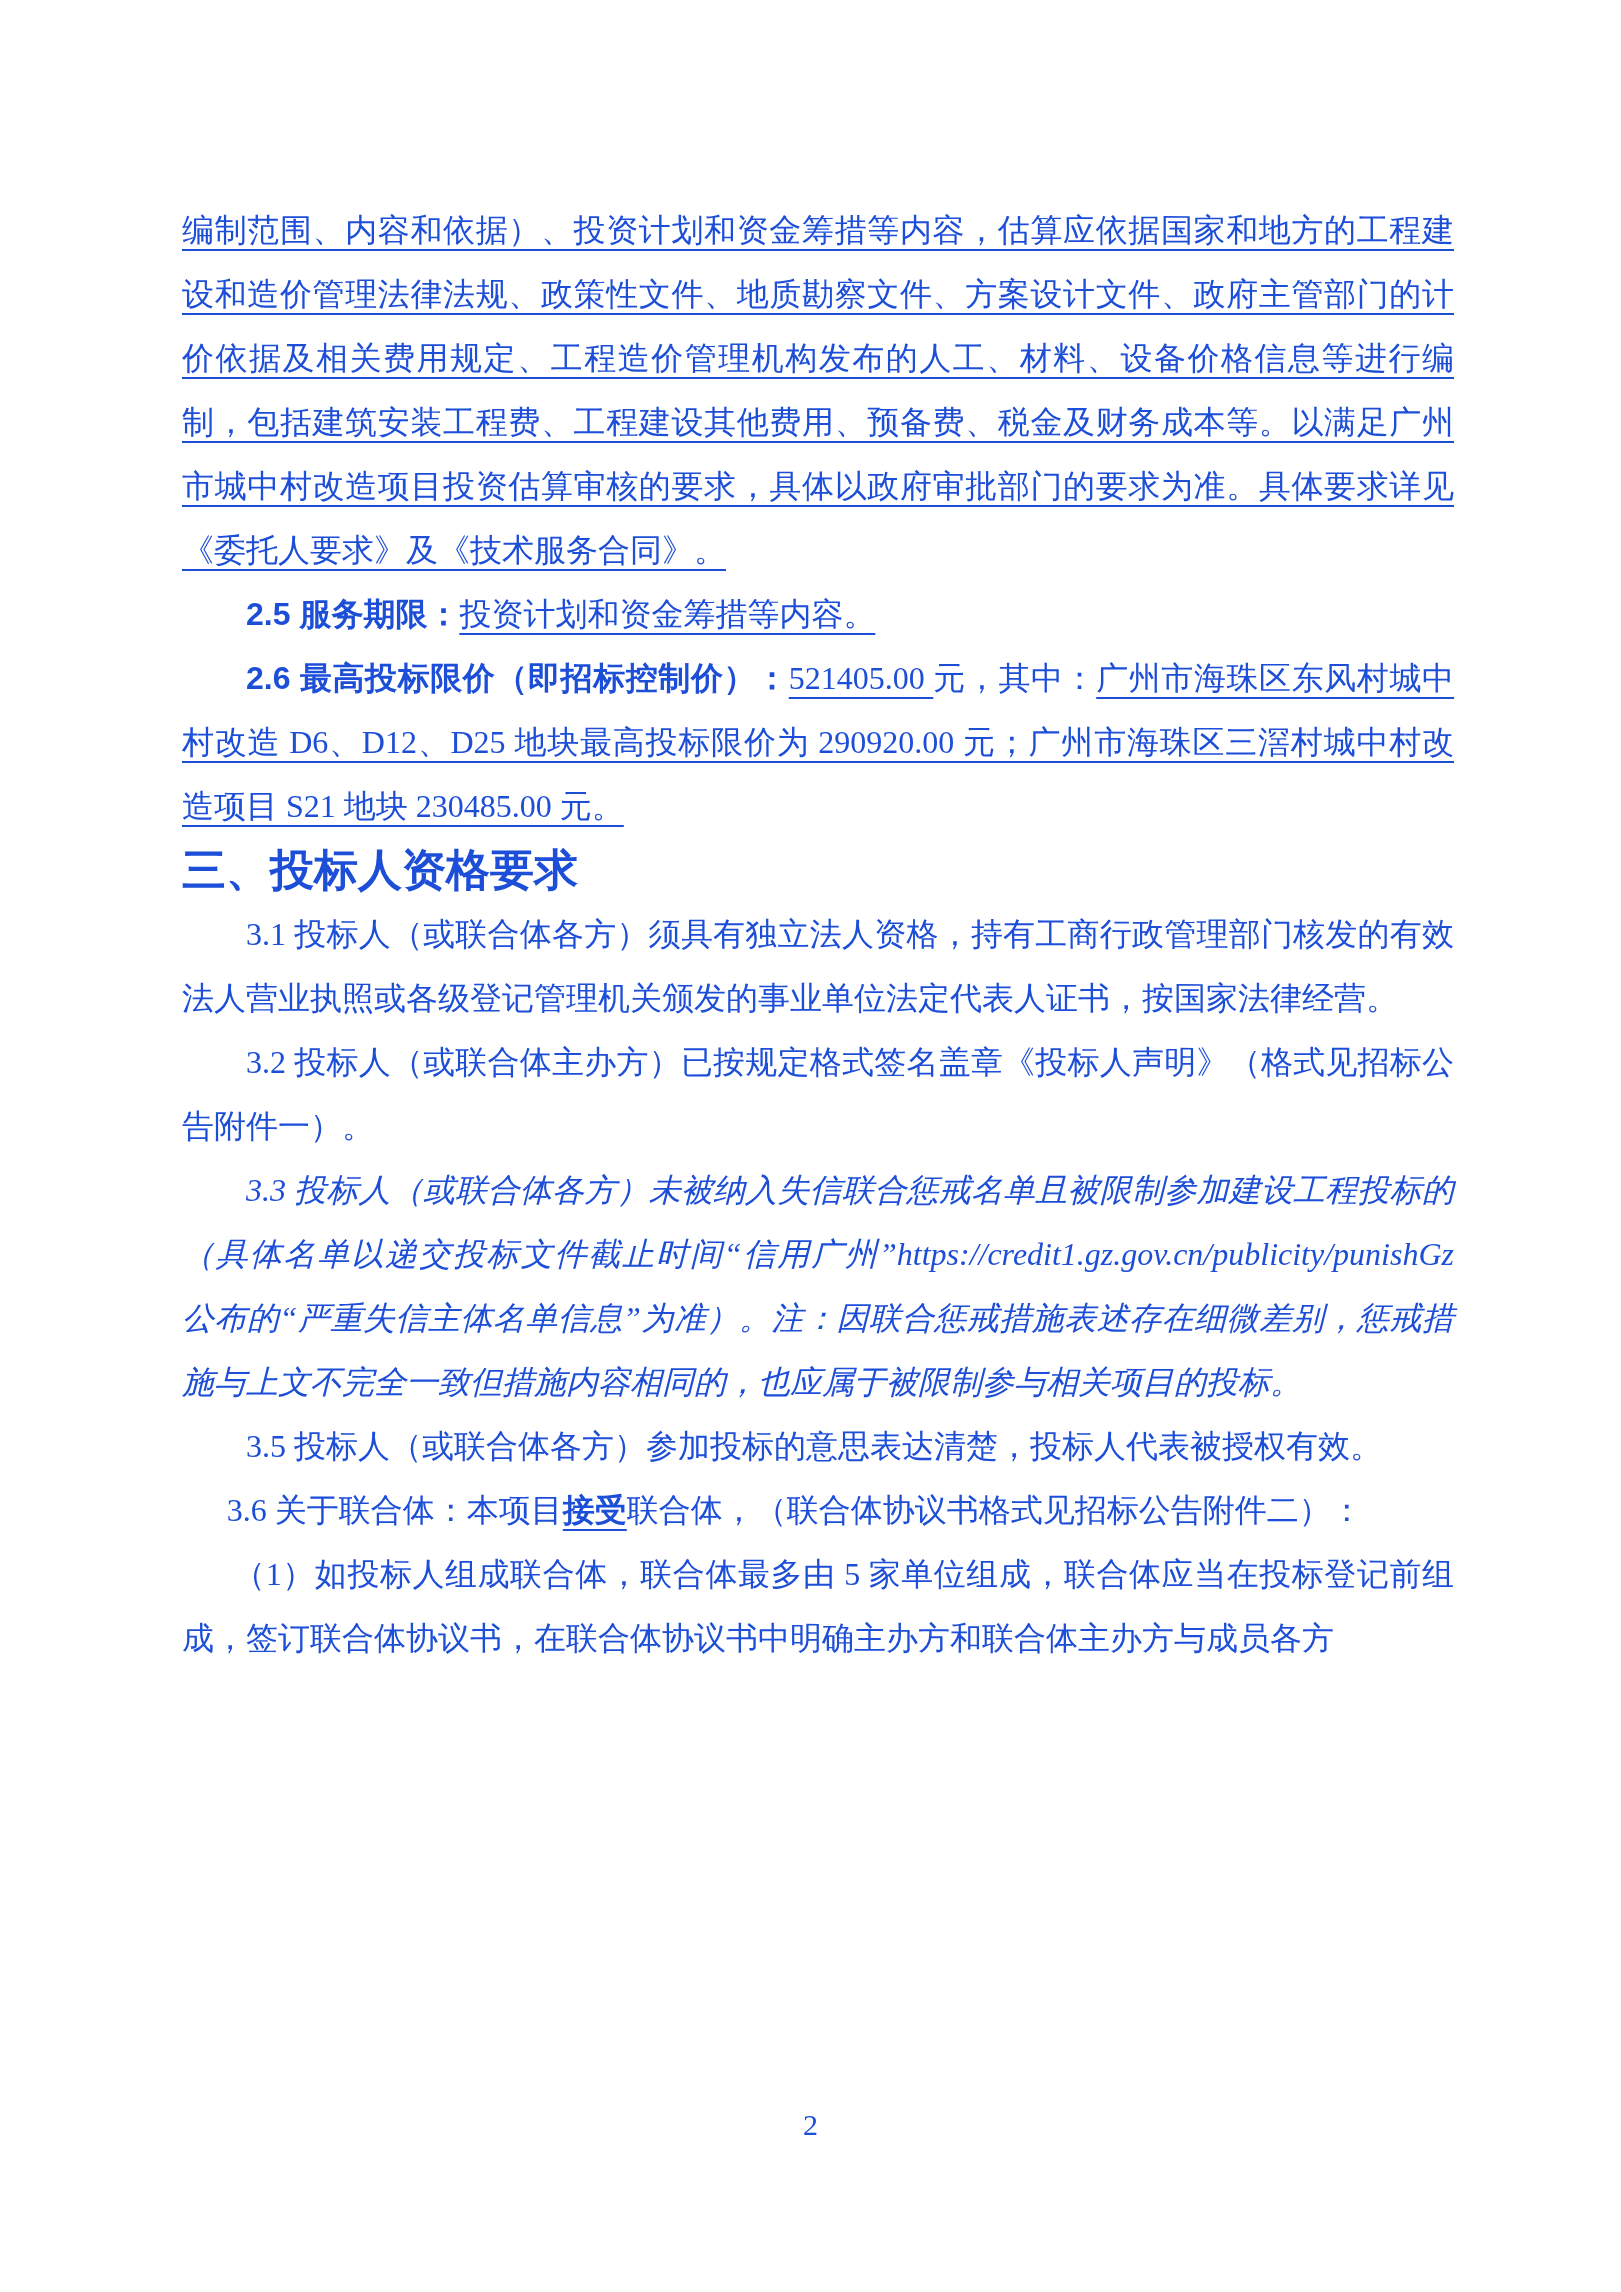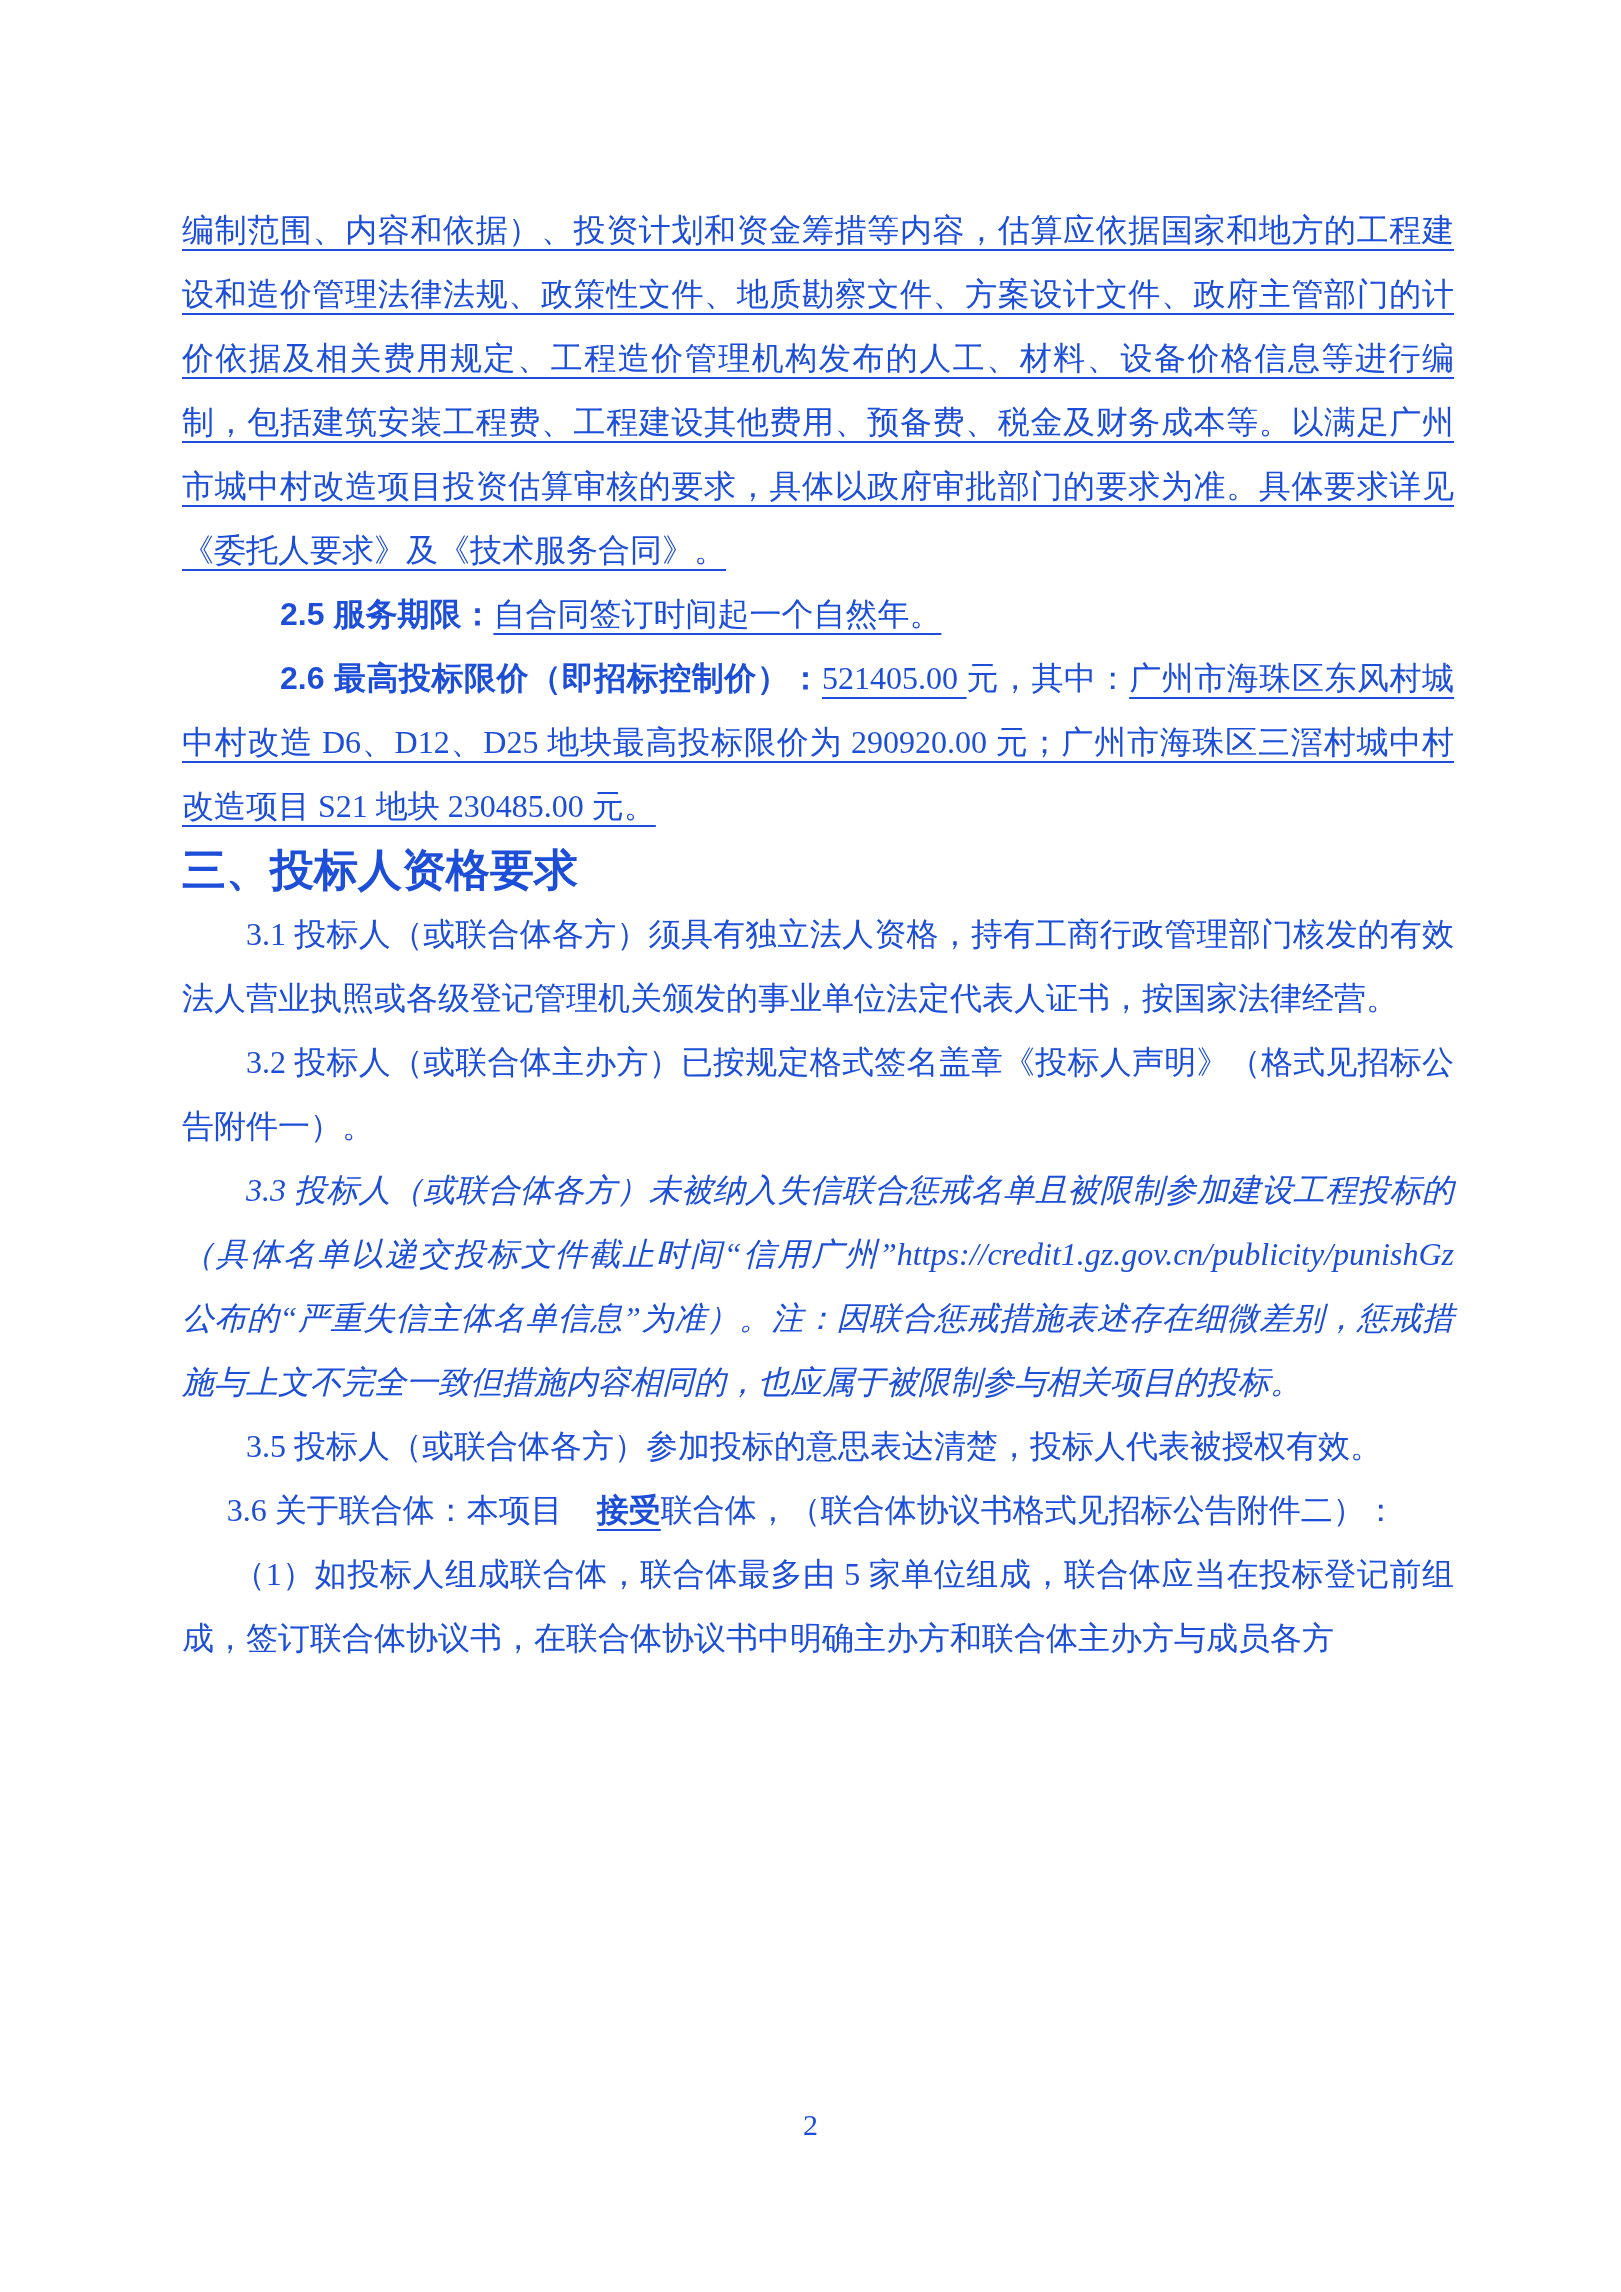--- a/index.html
+++ b/index.html
@@ -24,21 +24,20 @@
   .indent-sm{text-indent:1.4em;}
   .indent-md{text-indent:1.6em;}
   .u{
     text-decoration:underline;
     text-underline-offset:7.8px;
     text-decoration-thickness:2px;
   }
   .hei{
     font-family:"Liberation Sans", sans-serif;
     font-weight:700;
-    margin-left:34px;
   }
   .heading{
     font-size:44px;
     font-weight:700;
     font-family:"Liberation Sans", sans-serif;
     margin:0;padding:0;
     text-indent:0;
   }
   .breakall{word-break:break-all;font-style:italic;}
   .footer{
@@ -50,21 +49,21 @@
   }
 </style>
 </head>
 <body>
 
 <div class="page">
   <div class="content">
 
     <p class="para"><span class="u">编制范围、内容和依据）、投资计划和资金筹措等内容，估算应依据国家和地方的工程建设和造价管理法律法规、政策性文件、地质勘察文件、方案设计文件、政府主管部门的计价依据及相关费用规定、工程造价管理机构发布的人工、材料、设备价格信息等进行编制，包括建筑安装工程费、工程建设其他费用、预备费、税金及财务成本等。以满足广州市城中村改造项目投资估算审核的要求，具体以政府审批部门的要求为准。具体要求详见《委托人要求》及《技术服务合同》。</span></p>
 
-    <p class="para indent"><span class="hei">2.5 服务期限：</span><span class="u">自合同签订时间起一个自然年。</span></p>
+    <p class="para indent"><span class="hei">2.5 服务期限：</span><span class="u">投资计划和资金筹措等内容。</span></p>
 
     <p class="para indent"><span class="hei">2.6 最高投标限价（即招标控制价）：</span><span class="u">521405.00 </span><span>元，其中：</span><span class="u">广州市海珠区东风村城中村改造 D6、D12、D25 地块最高投标限价为 290920.00 元；广州市海珠区三滘村城中村改造项目 S21 地块 230485.00 元。</span></p>
 
     <p class="para heading">三、投标人资格要求</p>
 
     <p class="para indent">3.1 投标人（或联合体各方）须具有独立法人资格，持有工商行政管理部门核发的有效法人营业执照或各级登记管理机关颁发的事业单位法定代表人证书，按国家法律经营。</p>
 
     <p class="para indent">3.2 投标人（或联合体主办方）已按规定格式签名盖章《投标人声明》（格式见招标公告附件一）。</p>
 
     <p class="para indent breakall">3.3 投标人（或联合体各方）未被纳入失信联合惩戒名单且被限制参加建设工程投标的（具体名单以递交投标文件截止时间“信用广州”https://credit1.gz.gov.cn/publicity/punishGz 公布的“严重失信主体名单信息”为准）。注：因联合惩戒措施表述存在细微差别，惩戒措施与上文不完全一致但措施内容相同的，也应属于被限制参与相关项目的投标。</p>

